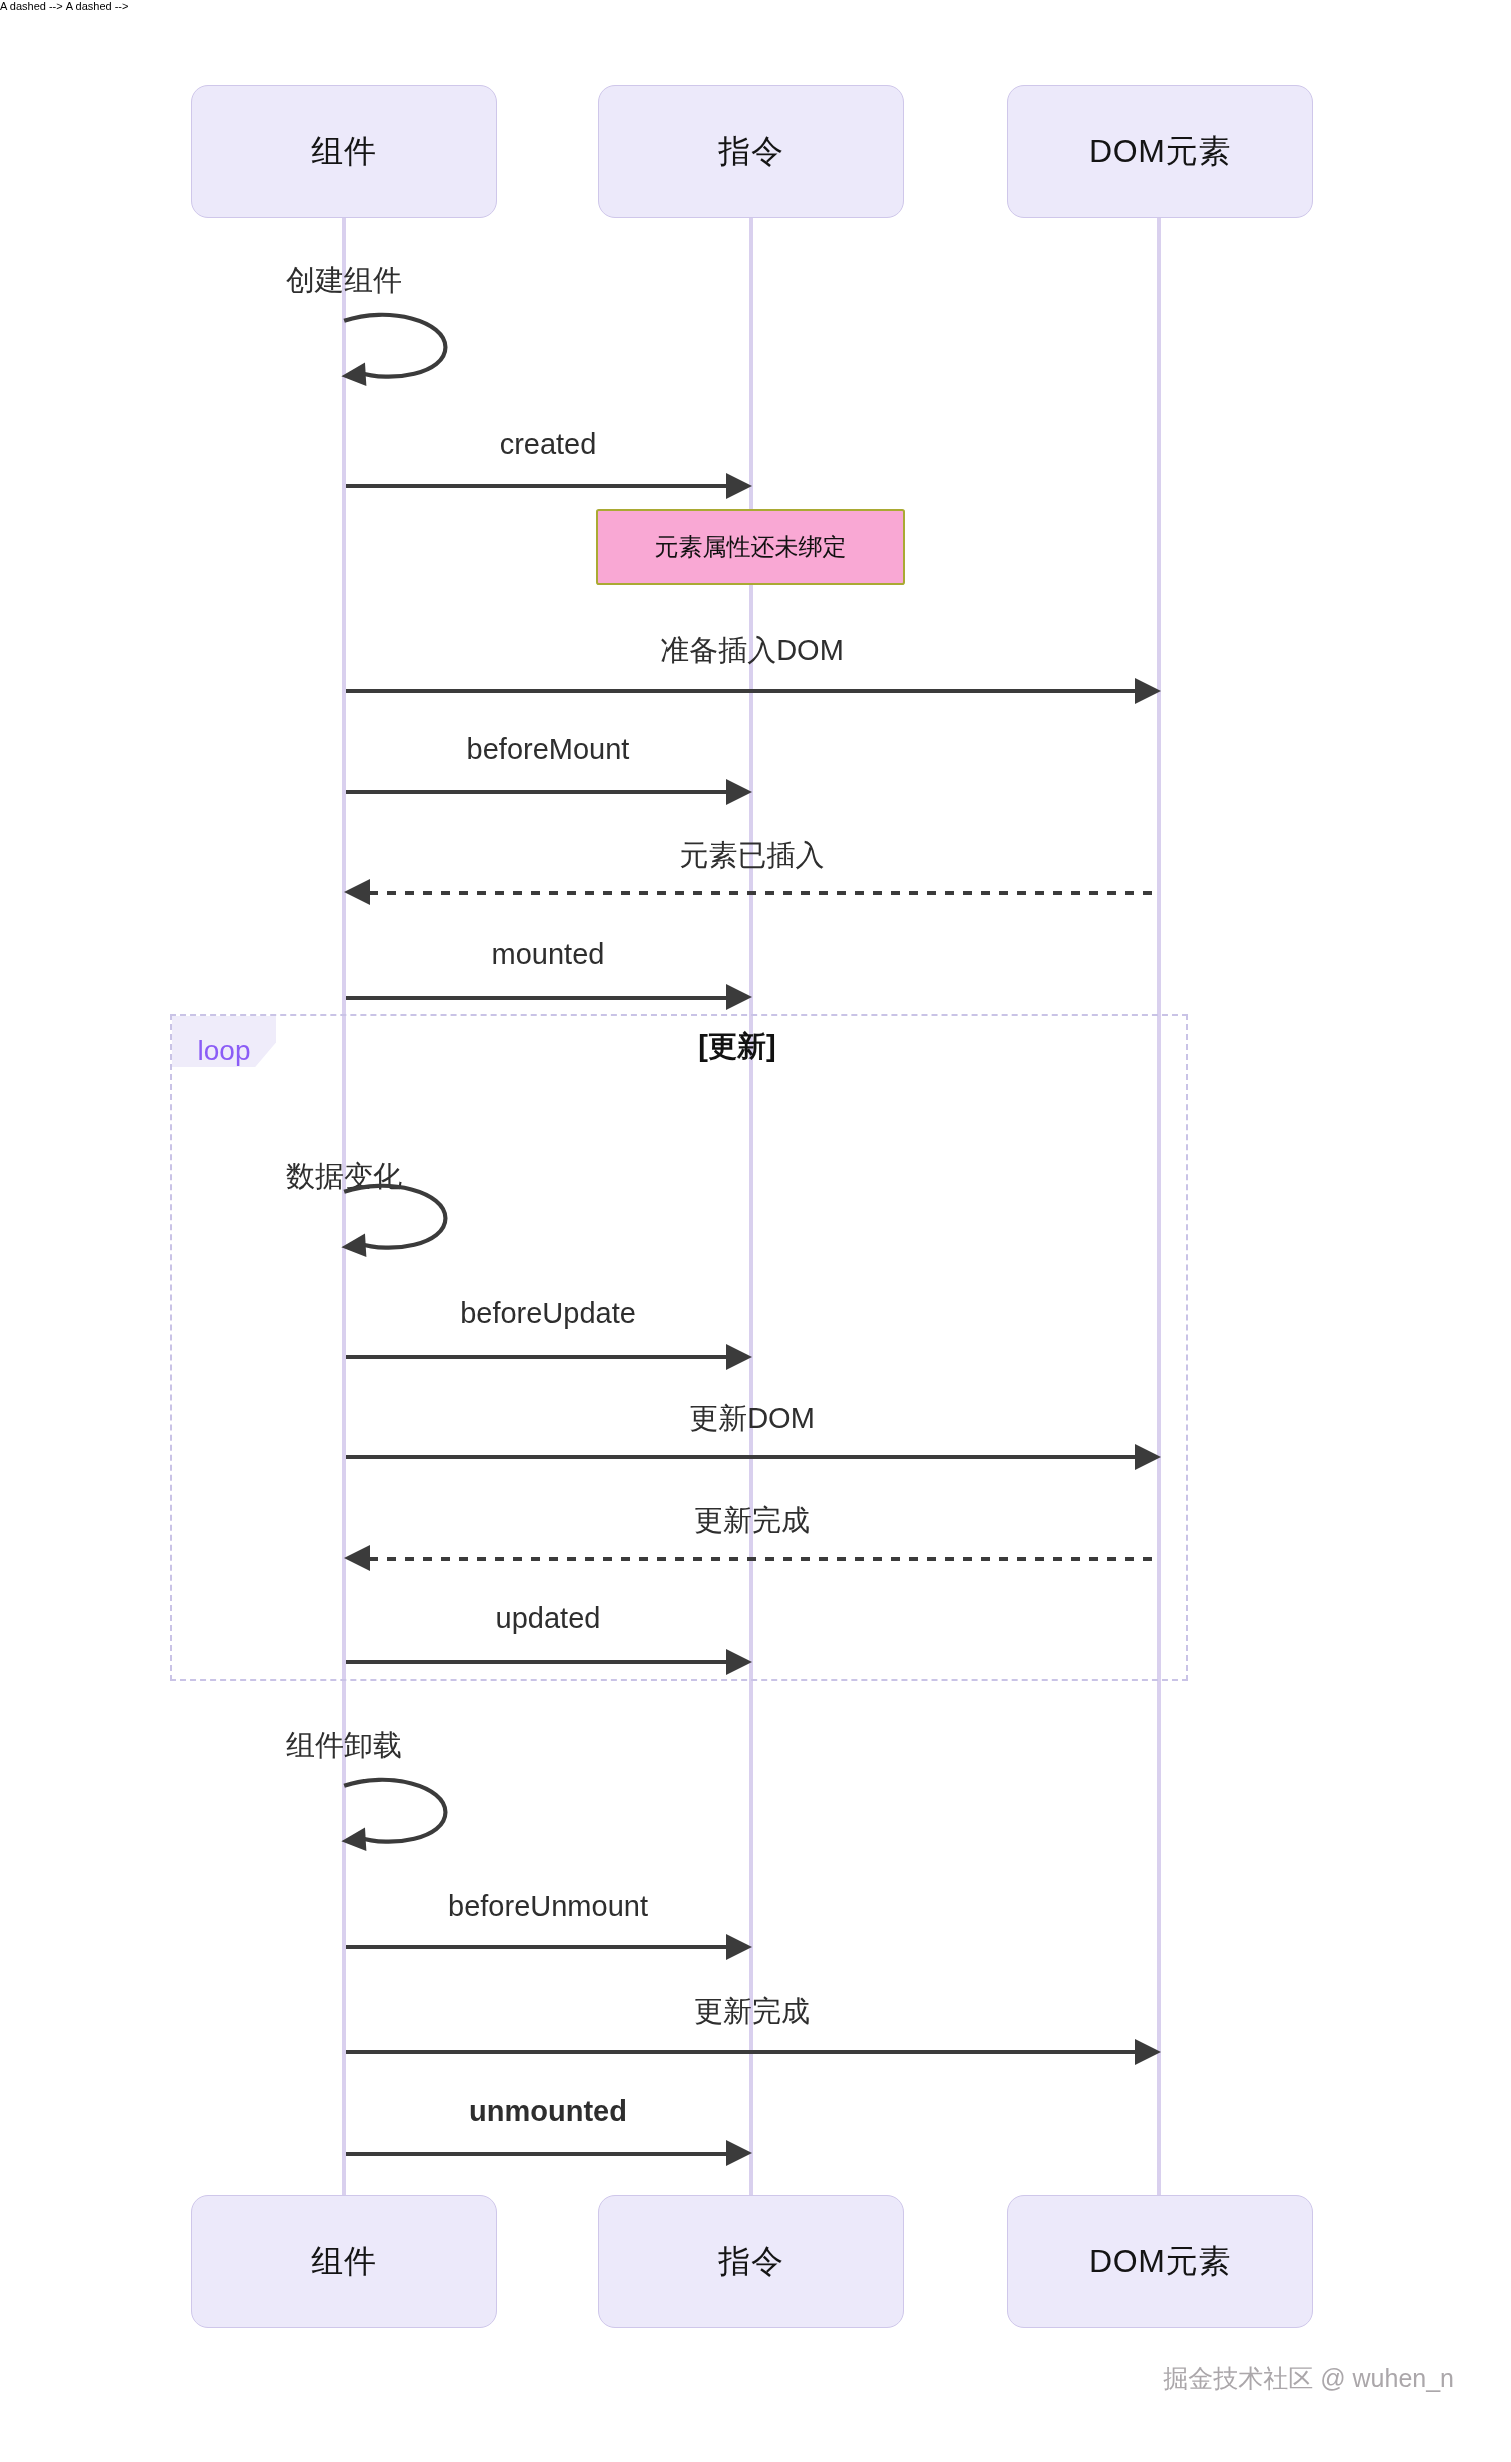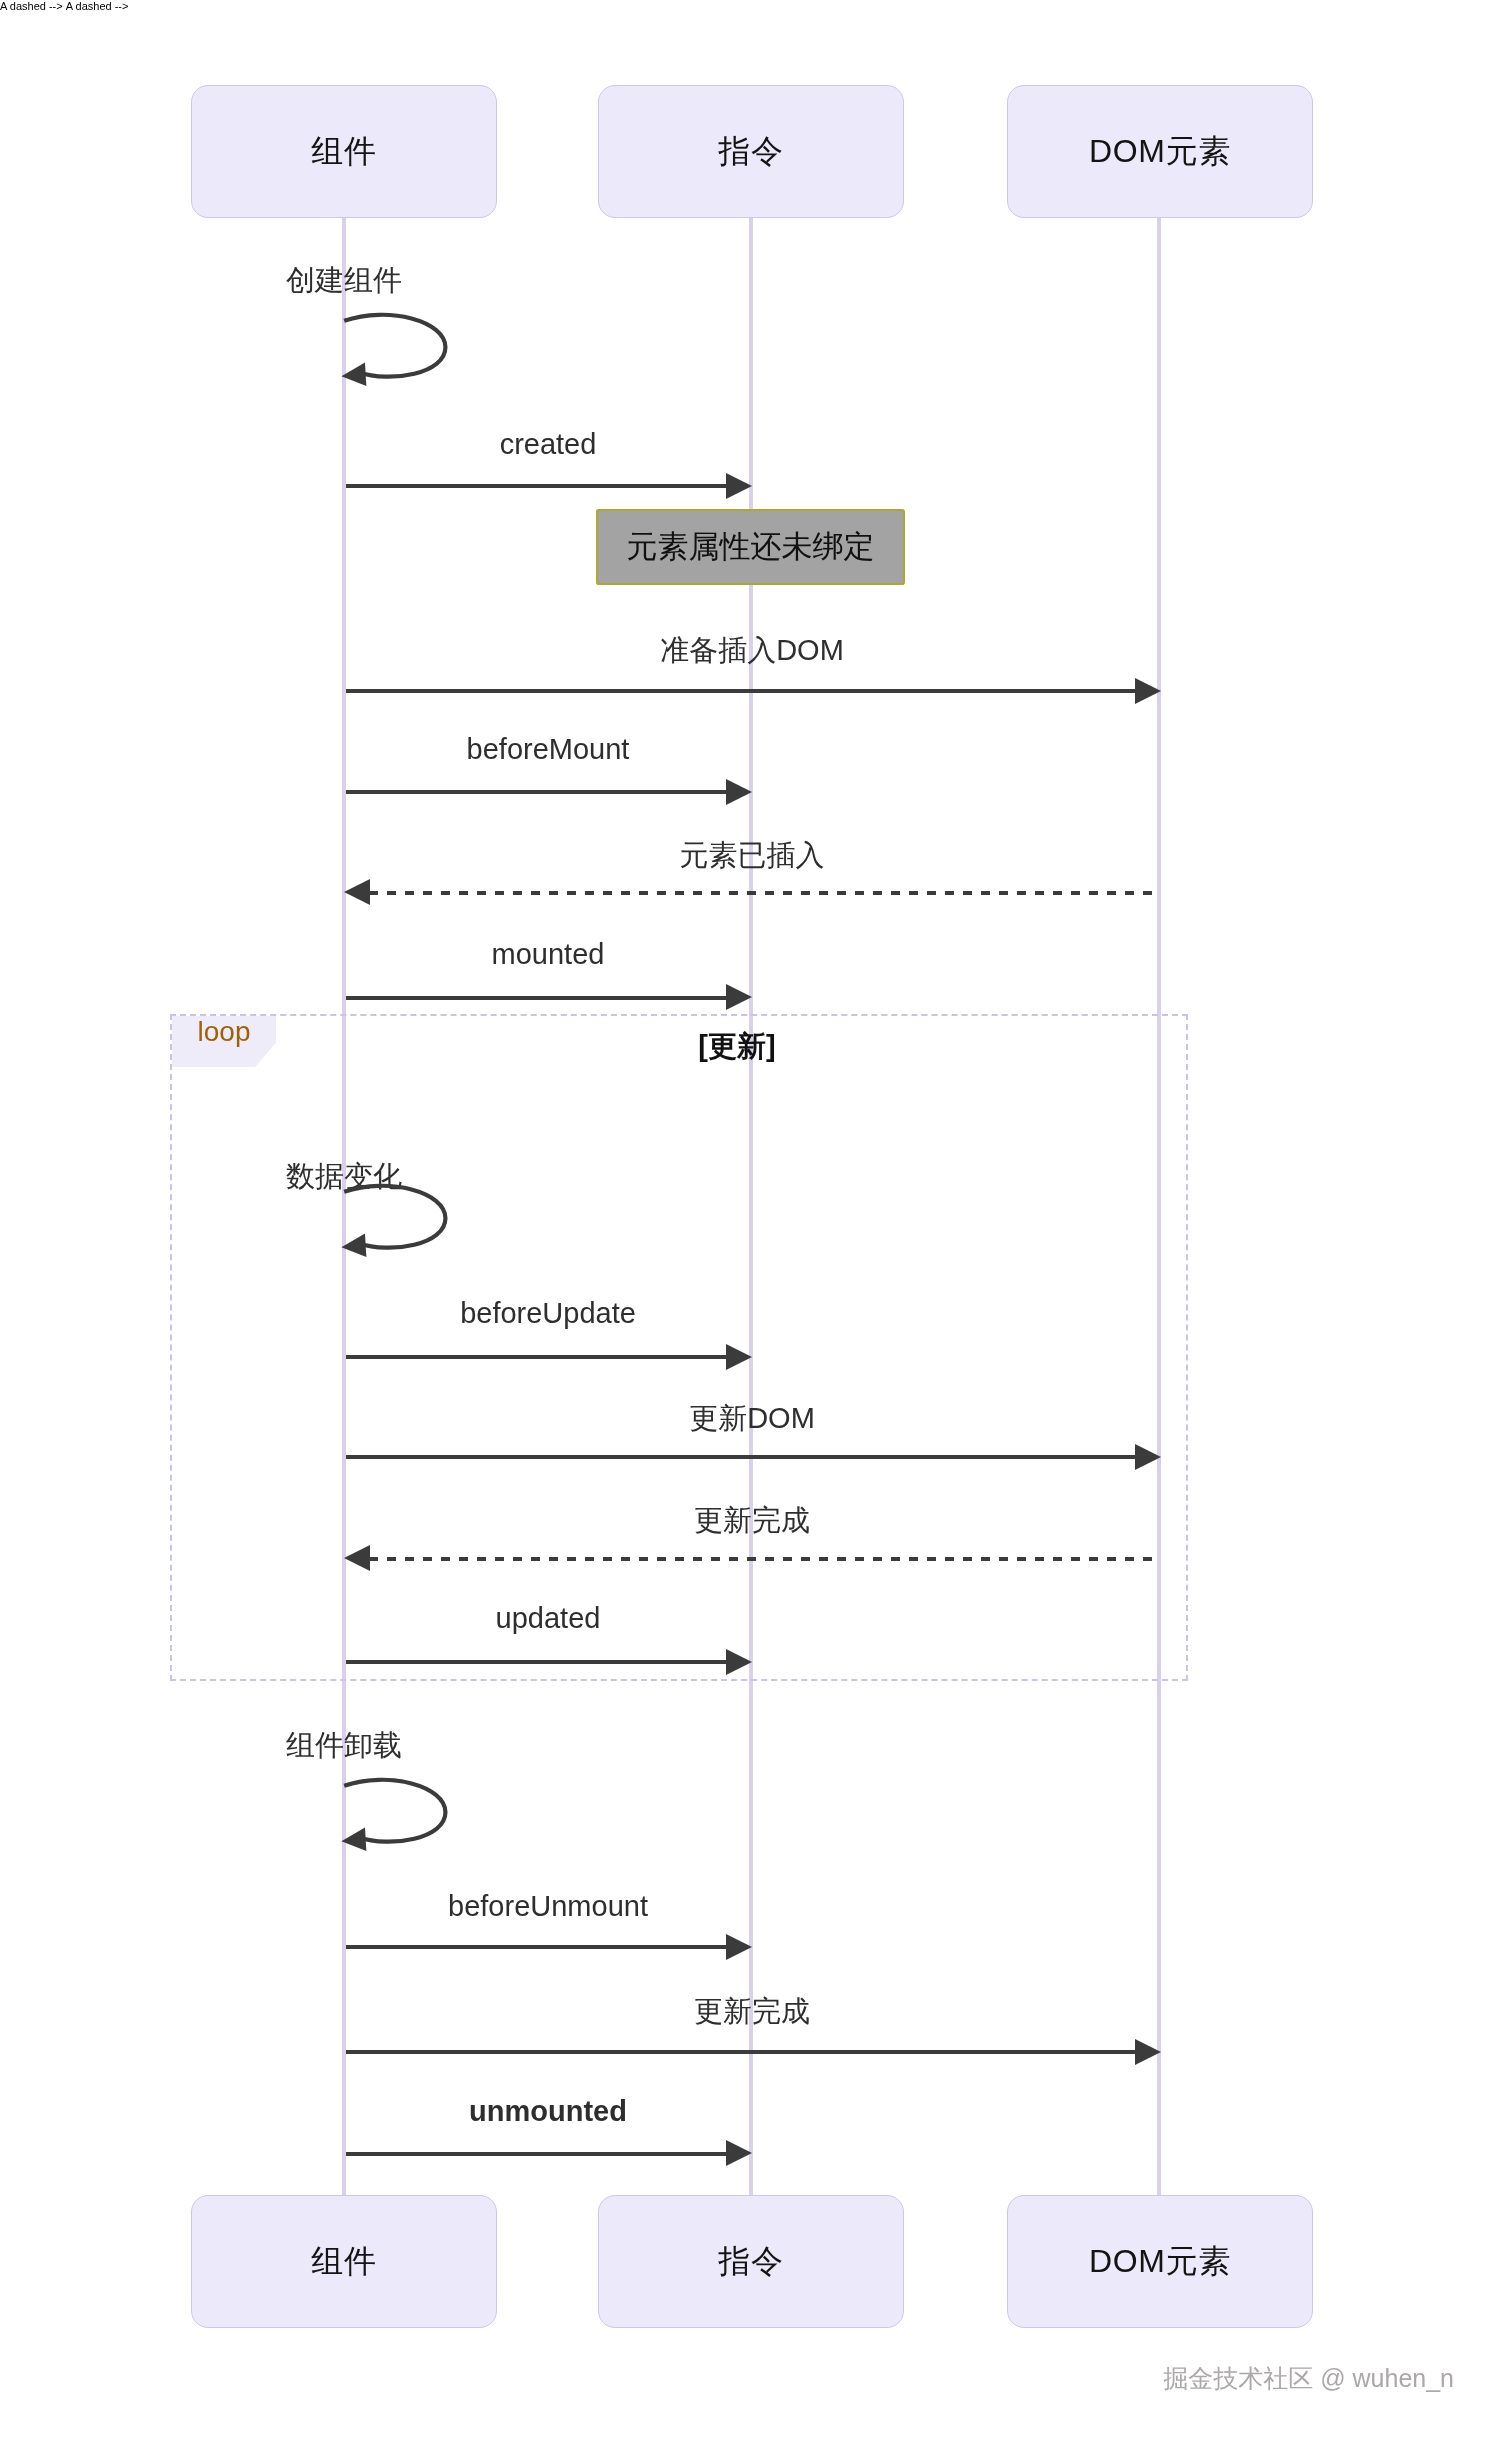--- a/index.html
+++ b/index.html
@@ -37,34 +37,34 @@
   }
   .head-left{
     position:absolute;width:0;height:0;
     border-top:13.2px solid transparent;border-bottom:13.2px solid transparent;
     border-right:26px solid #3b3b3b;
   }
   .selfloop{position:absolute;}
   
   .note{
     position:absolute;box-sizing:border-box;
-    background:#a3a3a3;border:2.1px solid #aaaa33;border-radius:2.8px;
+    background:#f9a8d4;border:2.1px solid #aaaa33;border-radius:2.8px;
     display:flex;align-items:center;justify-content:center;
-    font-size:31px;color:#111;
+    font-size:24px;color:#111;
   }
   
   .loopbox{
     position:absolute;box-sizing:border-box;
     border:2.1px dashed #c9c3e6;background:transparent;
   }
   .looptab{
     position:absolute;box-sizing:border-box;background:#efecfa;
     clip-path:polygon(0 0,100% 0,100% 52%,80% 100%,0 100%);
-    display:flex;align-items:flex-start;justify-content:center;
-    font-size:28px;color:#a16207;
+    display:flex;align-items:flex-end;justify-content:center;
+    font-size:28px;color:#8b5cf6;
   }
   .watermark{
     position:absolute;font-size:25px;color:#aba7aa;white-space:nowrap;
   }
 </style>
 </head>
 <body>
 
 <div class="canvas">
 

